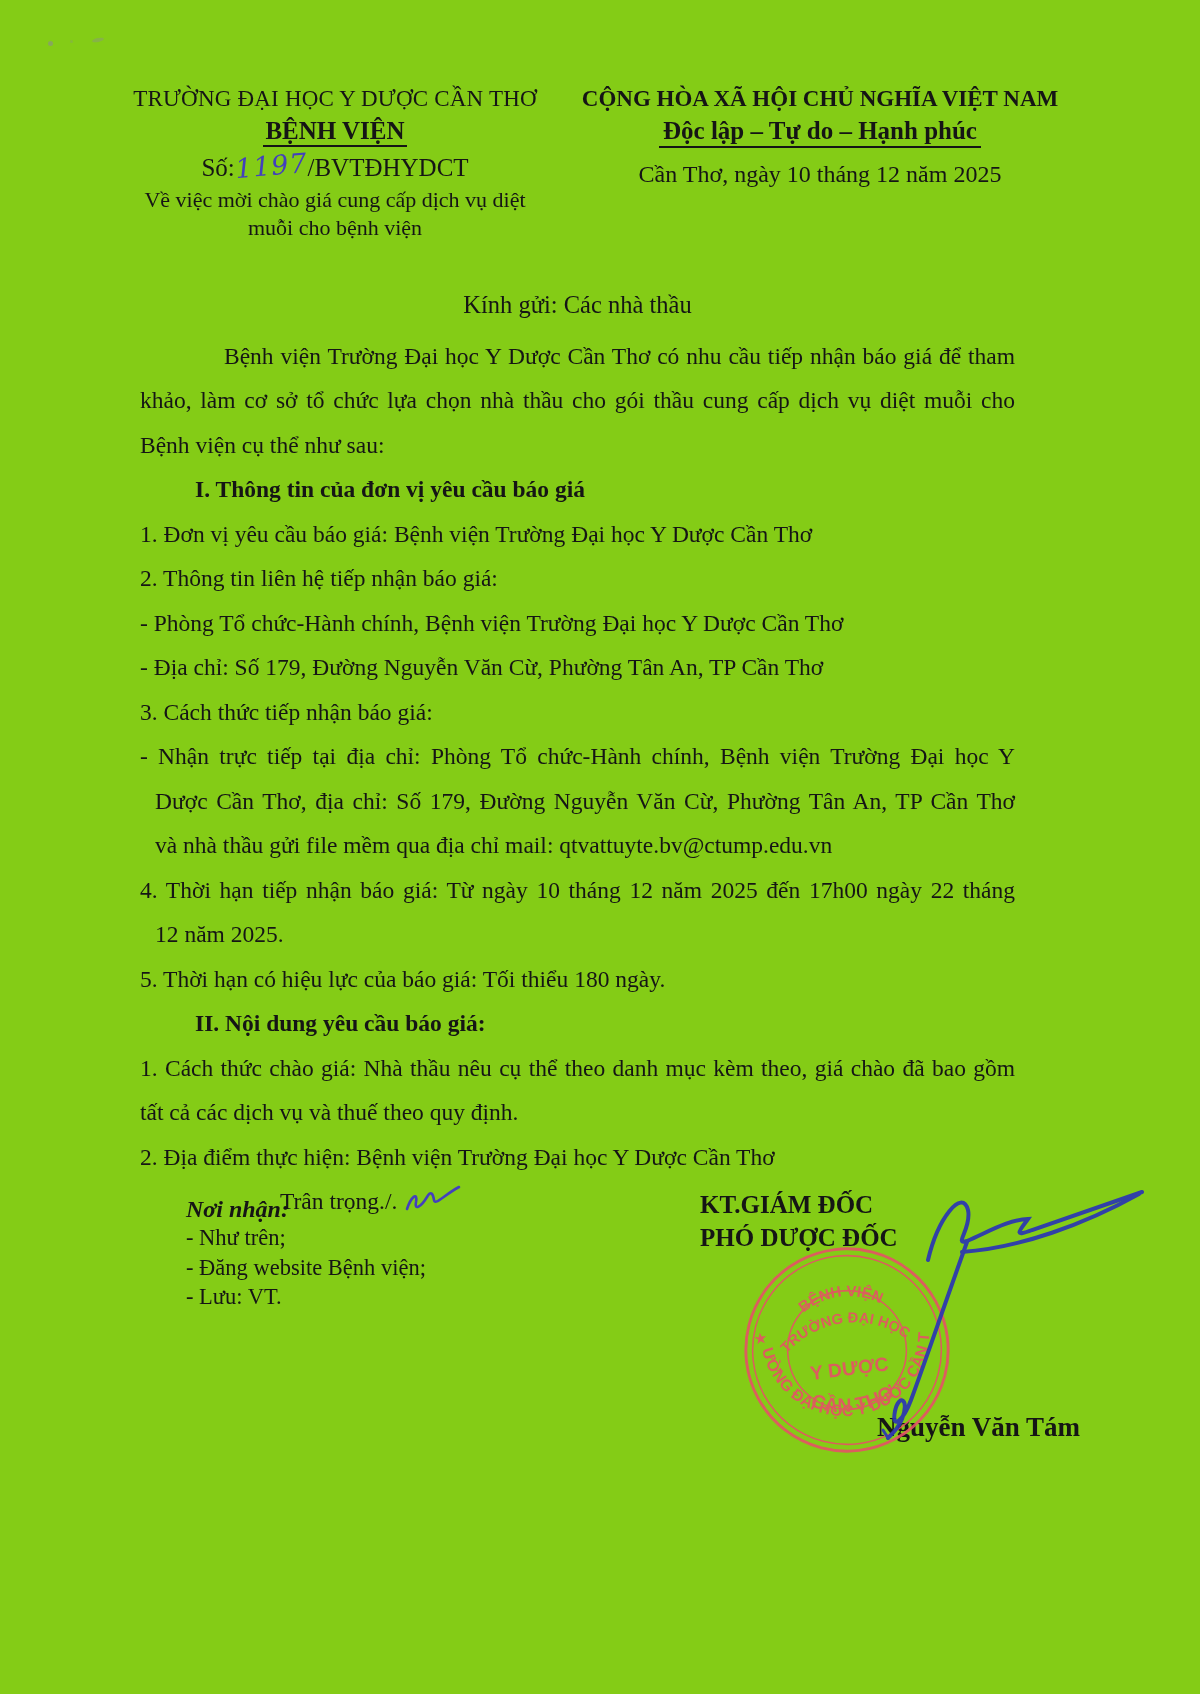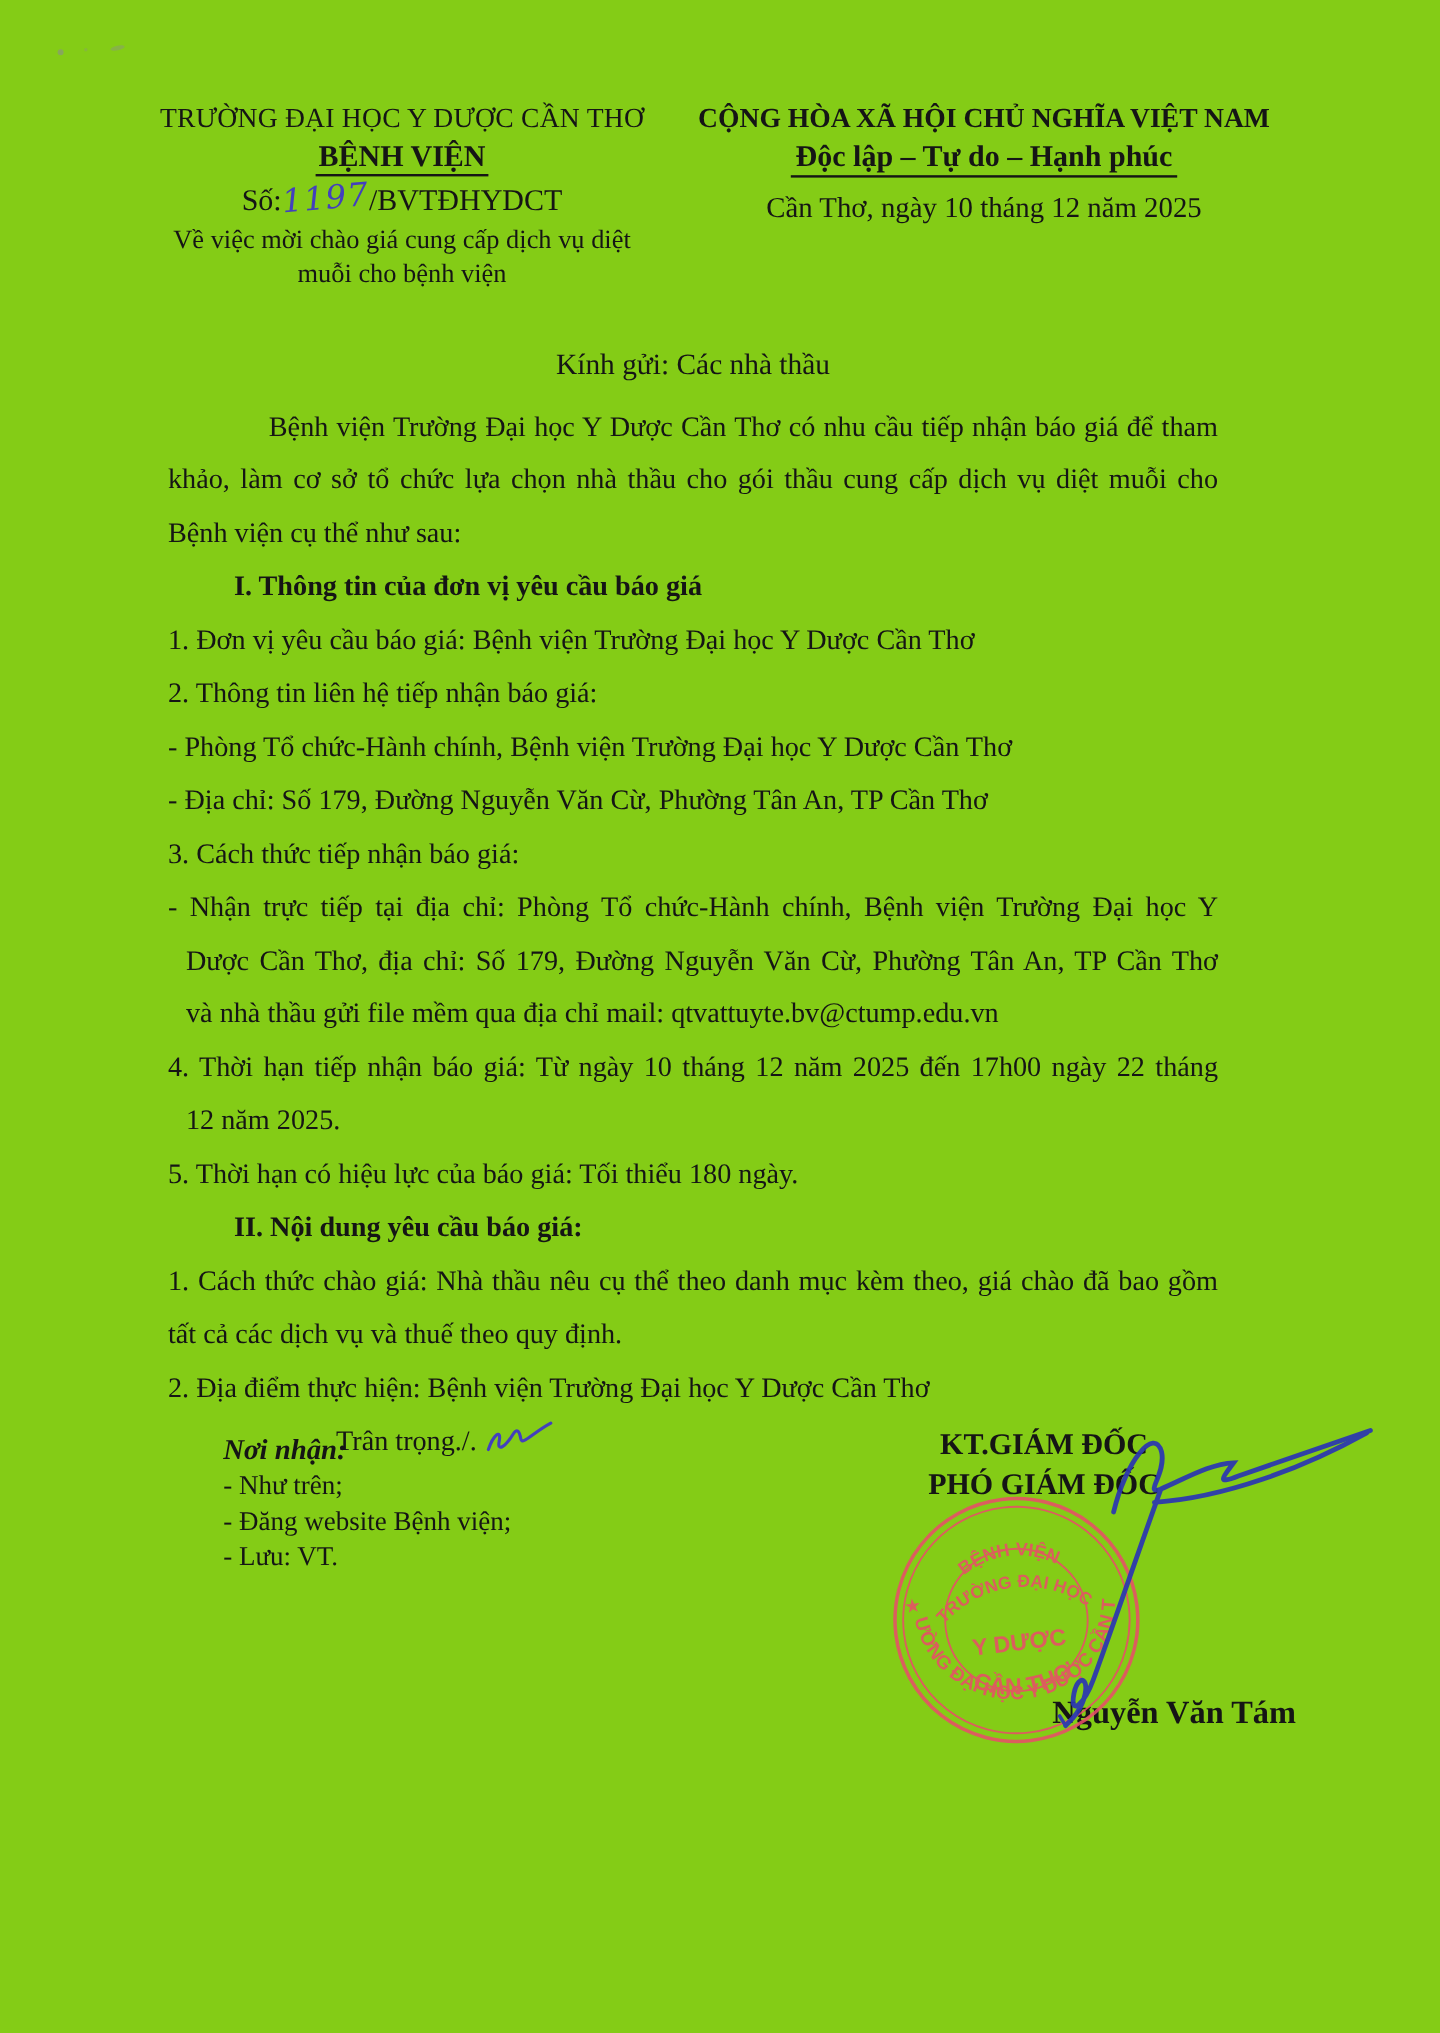--- a/index.html
+++ b/index.html
@@ -38,21 +38,21 @@
   .line.indent{text-indent:84px;}
   .line.heading{font-weight:bold;padding-left:55px;}
   .line.hang{padding-left:15px;}
   .line.closing{padding-left:140px;}
   .line svg{vertical-align:-8px;margin-left:4px;}
 
   
   .recipients{position:absolute;left:186px;top:1196px;}
   .recipients .title{font-size:24px;font-weight:bold;font-style:italic;}
   .recipients .item{font-size:22.5px;line-height:29.5px;}
-  .sign-head{position:absolute;left:700px;top:1188px;width:340px;text-align:center;font-weight:bold;font-size:25px;line-height:33px;}
+  .sign-head{position:absolute;left:700px;top:1188px;width:340px;text-align:left;font-weight:bold;font-size:25px;line-height:33px;}
   .sign-name{position:absolute;left:700px;top:1412px;width:380px;text-align:right;font-weight:bold;font-size:27px;}
   .stamp{position:absolute;left:740px;top:1243px;width:214px;height:214px;opacity:.88;transform:rotate(-7deg);}
   .stamp text{font-family:"Liberation Sans",sans-serif;font-weight:bold;}
   .signature{position:absolute;left:690px;top:1172px;width:470px;height:290px;pointer-events:none;}
 </style>
 </head>
 <body>
 
 <div class="page">
 
@@ -111,21 +111,21 @@
     <div class="title">Nơi nhận:</div>
     <div>
         <div class="item">- Như trên;</div>
         <div class="item">- Đăng website Bệnh viện;</div>
         <div class="item">- Lưu: VT.</div>
       </div>
   </div>
 
   <div class="sign-head">
     <div>KT.GIÁM ĐỐC</div>
-    <div>PHÓ GIÁM ĐỐC</div>
+    <div>PHÓ DƯỢC ĐỐC</div>
   </div>
   <div class="sign-name">Nguyễn Văn Tám</div>
 
   <svg class="stamp" viewBox="0 0 220 220">
     <g fill="none" stroke="#e84f69">
       <circle cx="110" cy="110" r="104" stroke-width="3"></circle>
       <circle cx="110" cy="110" r="97" stroke-width="1.6"></circle>
       <circle cx="110" cy="110" r="61" stroke-width="1.6"></circle>
     </g>
     <defs>

